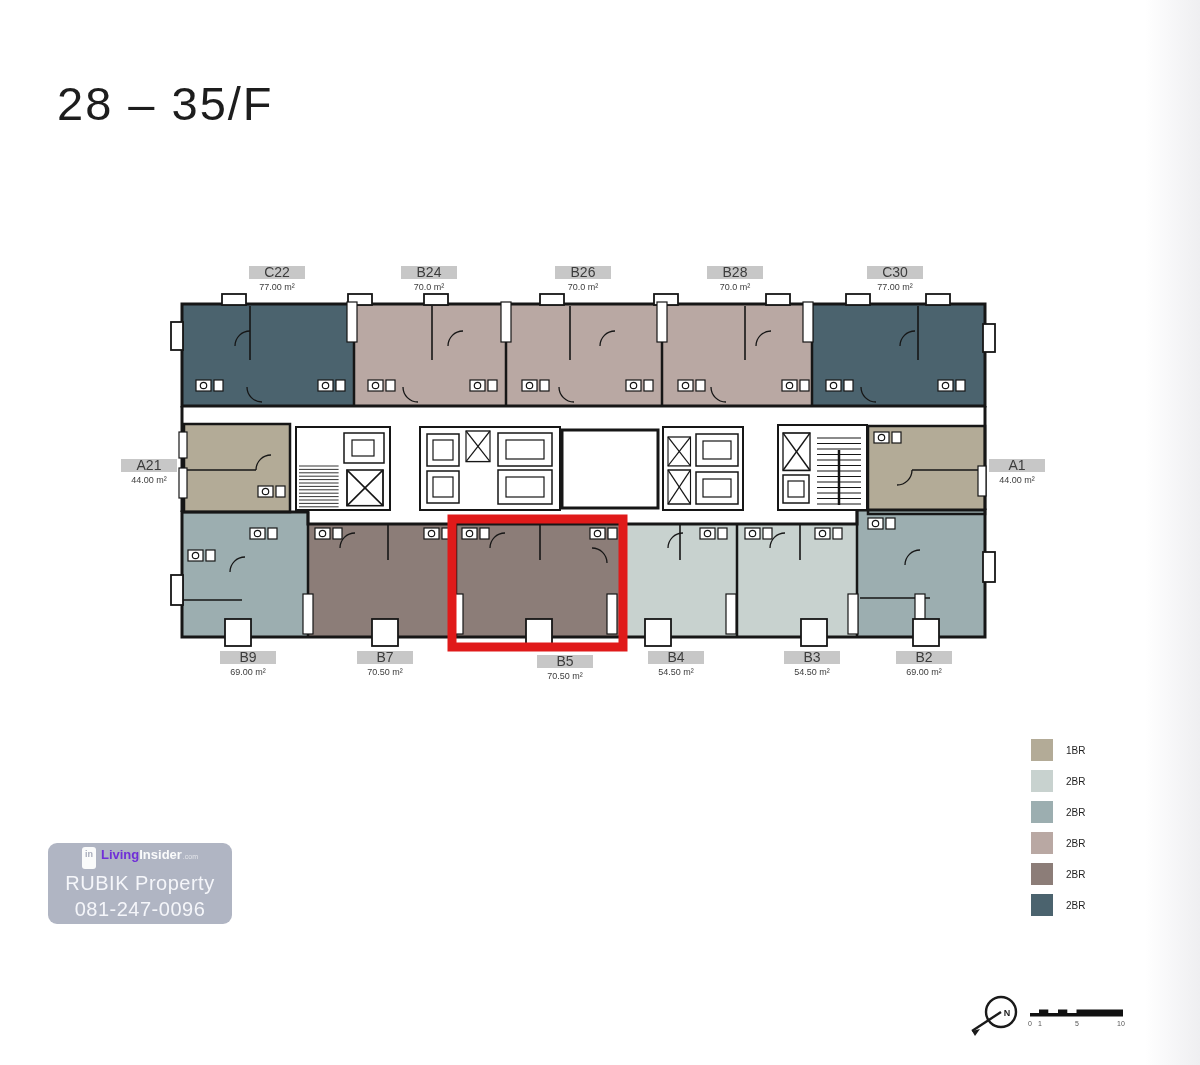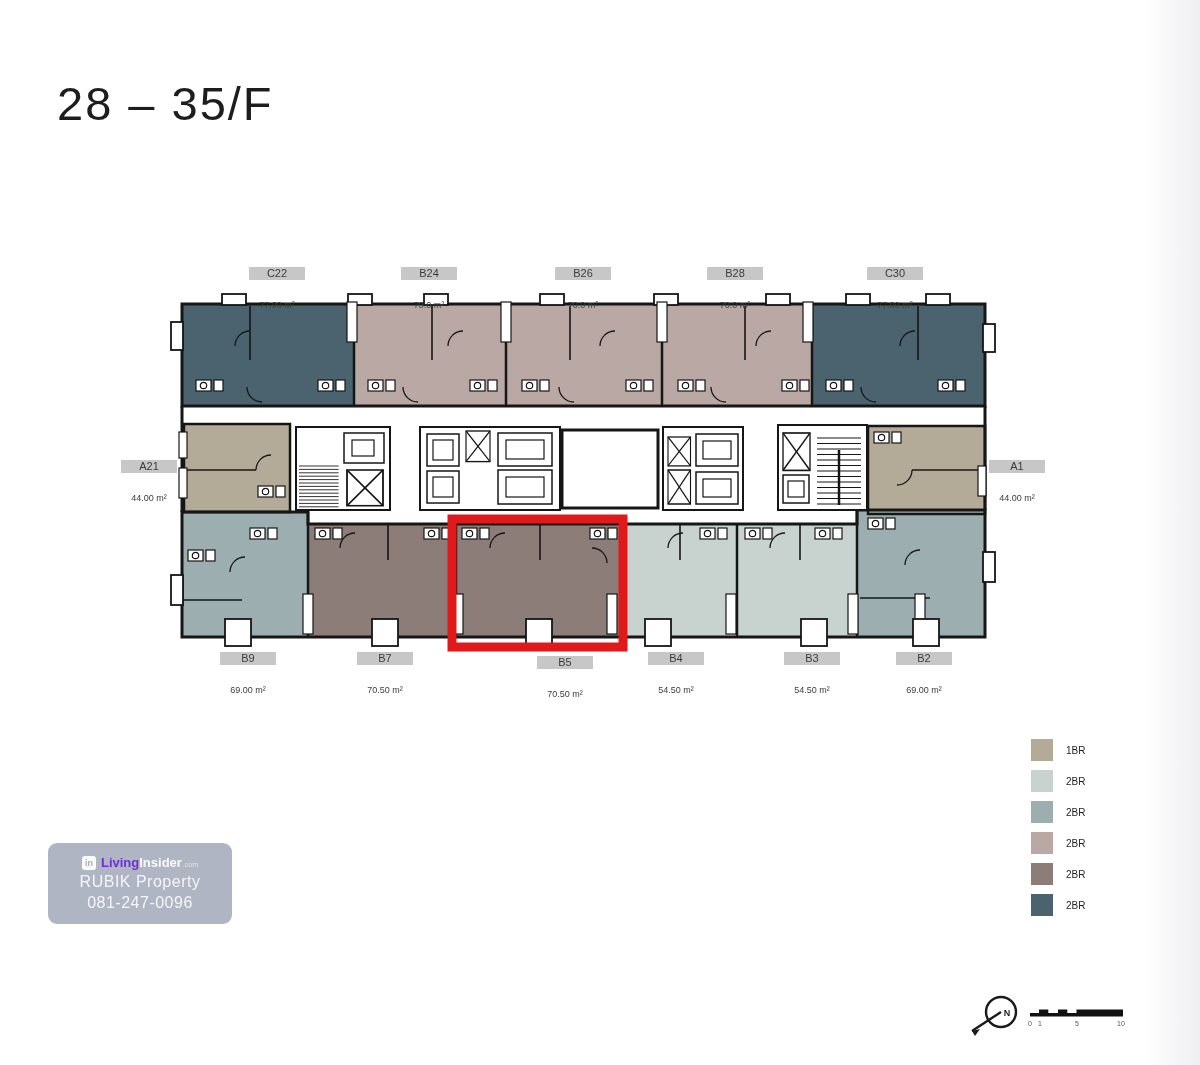--- a/index.html
+++ b/index.html
@@ -8,39 +8,39 @@
     font-family:"Liberation Sans","DejaVu Sans",sans-serif;overflow:hidden;
   }
   .edge-fade{position:absolute;right:0;top:0;width:55px;height:100%;
     background:linear-gradient(90deg,rgba(230,230,233,0) 0%,rgba(222,222,227,0.5) 100%);}
   .page-title{position:absolute;left:57px;top:76px;font-size:47px;font-weight:300;
     letter-spacing:2px;color:#1d1d1d;}
   svg{position:absolute;left:0;top:0;}
   
   .unit-label{position:absolute;transform:translateX(-50%);text-align:center;z-index:5;}
   .unit-chip{display:inline-block;background:var(--c-chip,#c7c7c7);color:#3c3c3c;
-    font-size:11px;line-height:11px;padding:1px 15px;min-width:26px;}
-  .unit-area{font-size:9px;line-height:10px;color:#3c3c3c;margin-top:19px;white-space:nowrap;}
+    font-size:14px;line-height:11px;padding:1px 15px;min-width:26px;}
+  .unit-area{font-size:9px;line-height:10px;color:#3c3c3c;margin-top:1px;white-space:nowrap;}
   
   .legend{position:absolute;left:1031px;top:739px;z-index:5;}
   .legend-row{display:flex;align-items:center;margin-bottom:9px;height:22px;}
   .legend-swatch{width:22px;height:22px;flex:0 0 22px;}
   .legend-label{margin-left:13px;font-size:10px;color:#1f1f1f;}
   
   .watermark{position:absolute;left:48px;top:843px;width:184px;height:81px;
     background:rgba(154,160,178,0.78);border-radius:9px;color:#ffffff;
     display:flex;flex-direction:column;align-items:center;justify-content:center;z-index:6;}
   .wm-brand{display:flex;align-items:baseline;font-size:13px;opacity:.95;}
-  .wm-logo{display:inline-block;width:14px;height:14px;background:#fff;border-radius:3px;
+  .wm-logo{display:inline-block;width:14px;height:22px;background:#fff;border-radius:3px;
     color:#a9aebc;font-size:9px;font-weight:700;line-height:14px;text-align:center;
     margin-right:5px;align-self:center;}
   .wm-living{font-weight:700;color:#6d28d9;}
   .wm-insider{font-weight:700;color:#ffffff;text-align:center;}
   .wm-tld{font-size:7px;opacity:.7;margin-left:1px;}
-  .wm-line{font-size:16px;font-weight:300;letter-spacing:.5px;color:#f5f6fa;margin-top:3px;}
+  .wm-line{font-size:20px;font-weight:300;letter-spacing:.5px;color:#f5f6fa;margin-top:3px;}
 </style>
 </head>
 <body>
 
 <div class="edge-fade"></div>
 
 <div class="page-title">28 – 35/F</div>
 
 <svg width="1200" height="1065" viewBox="0 0 1200 1065">
 

